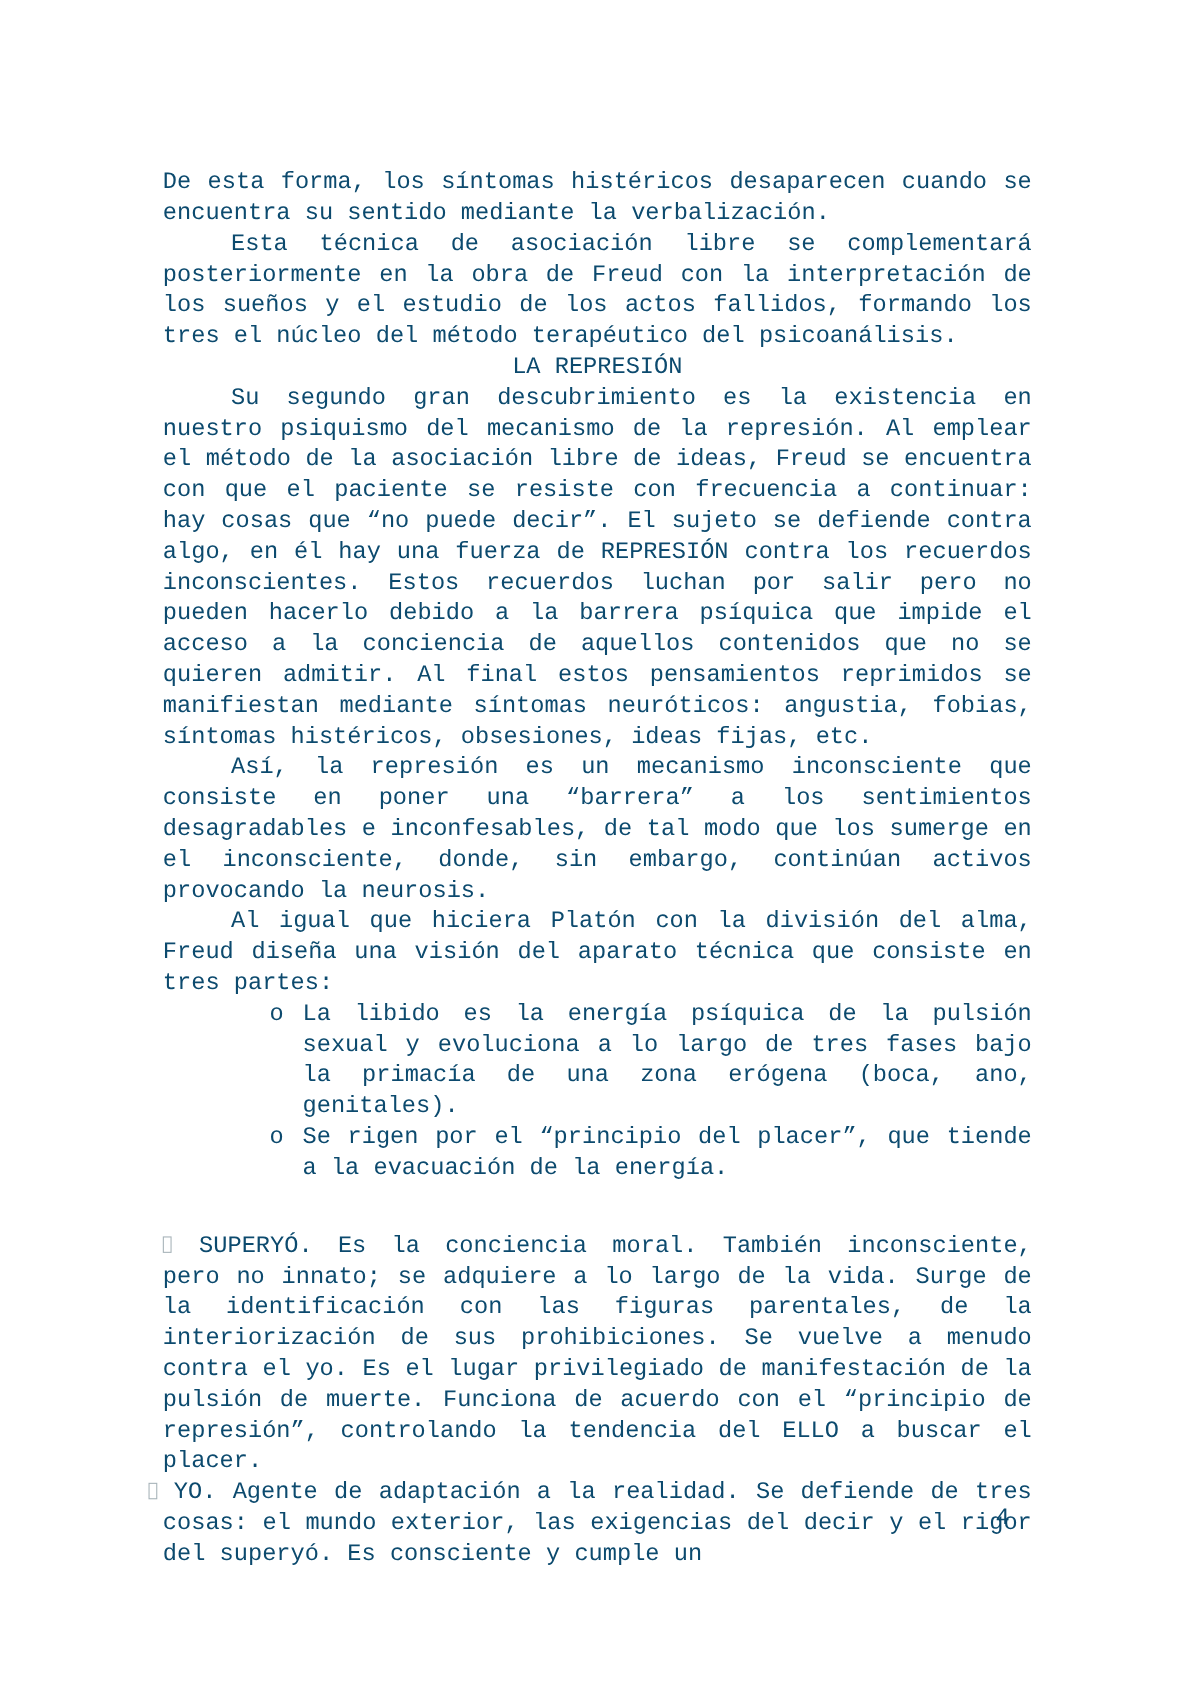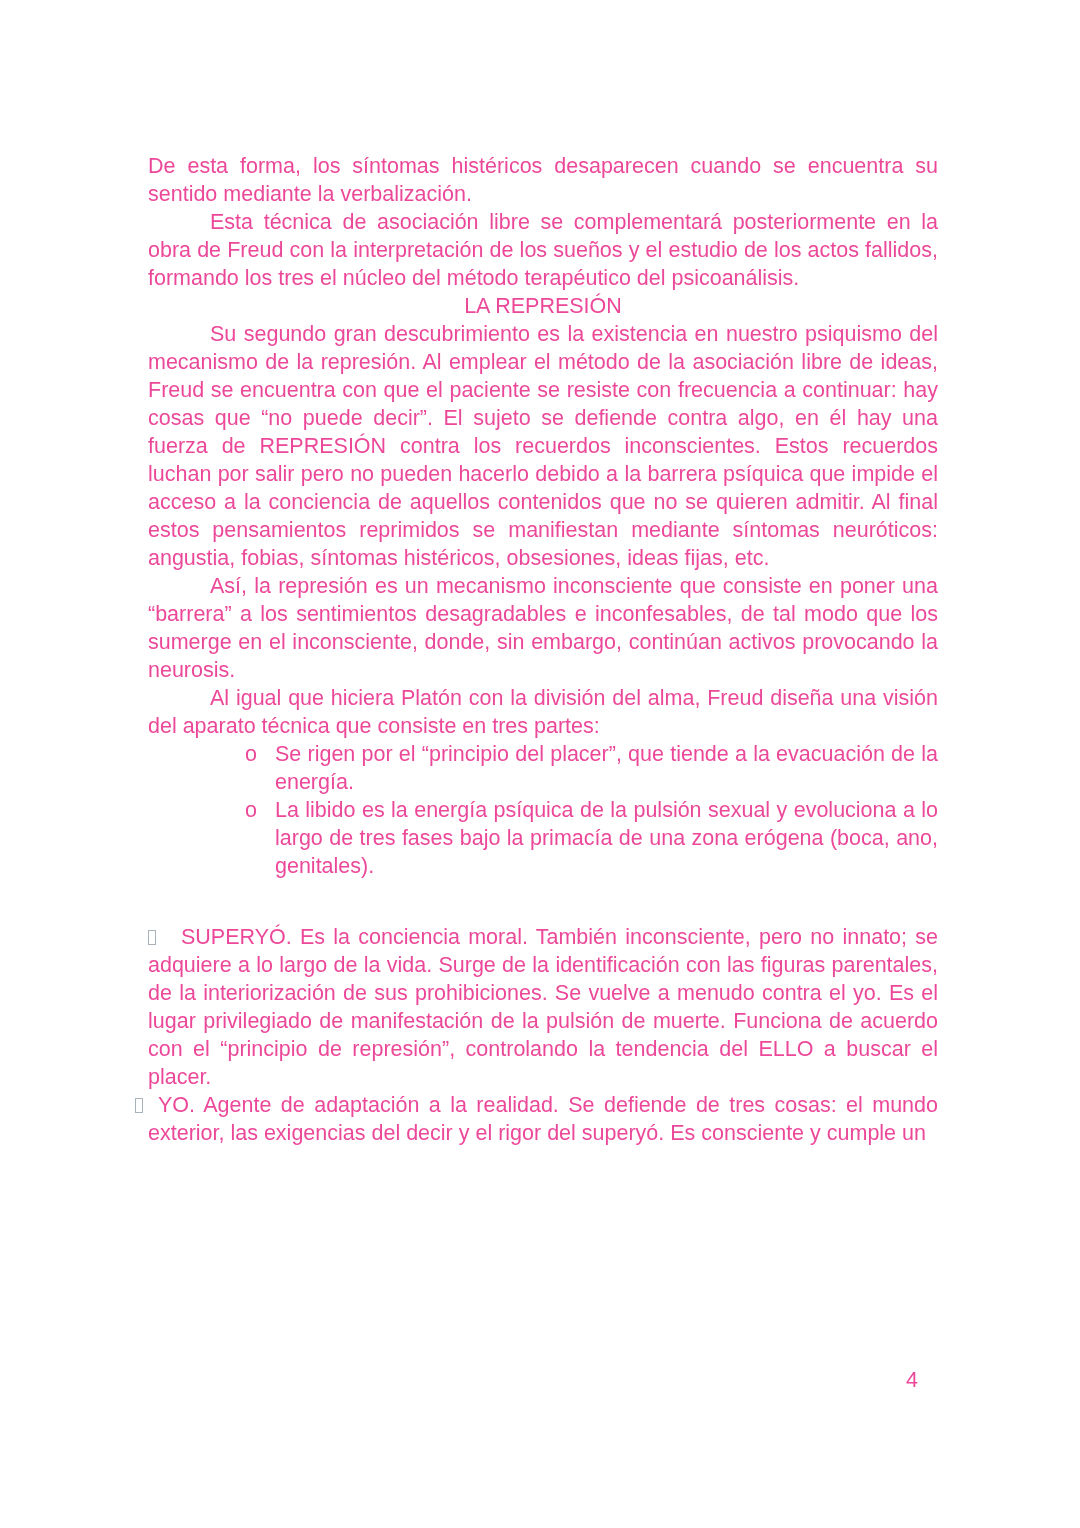--- a/index.html
+++ b/index.html
@@ -6,22 +6,22 @@
     margin: 0;
     padding: 0;
     background: #ffffff;
   }
   .page {
     position: relative;
     width: 1080px;
     height: 1528px;
     background: #ffffff;
     overflow: hidden;
-    font-family: Liberation Sans, sans-serif;
-    color: #ec4899;
+    font-family: Liberation Mono, monospace;
+    color: #0c4a6e;
   }
   .content {
     position: absolute;
     left: 148px;
     top: 152px;
     width: 790px;
     font-size: 21.5px;
     line-height: 28px;
     text-align: justify;
   }
@@ -80,22 +80,22 @@
     <p class="heading">LA REPRESIÓN</p>
 
     <p class="p3">Su segundo gran descubrimiento es la existencia en nuestro psiquismo del mecanismo de la represión. Al emplear el método de la asociación libre de ideas, Freud se encuentra con que el paciente se resiste con frecuencia a continuar: hay cosas que “no puede decir”. El sujeto se defiende contra algo, en él hay una fuerza de REPRESIÓN contra los recuerdos inconscientes. Estos recuerdos luchan por salir pero no pueden hacerlo debido a la barrera psíquica que impide el acceso a la conciencia de aquellos contenidos que no se quieren admitir. Al final estos pensamientos reprimidos se manifiestan mediante síntomas neuróticos: angustia, fobias, síntomas histéricos, obsesiones, ideas fijas, etc.</p>
 
     <p class="p4">Así, la represión es un mecanismo inconsciente que consiste en poner una “barrera” a los sentimientos desagradables e inconfesables, de tal modo que los sumerge en el inconsciente, donde, sin embargo, continúan activos provocando la neurosis.</p>
 
     <p class="p5">Al igual que hiciera Platón con la división del alma, Freud diseña una visión del aparato técnica que consiste en tres partes:</p>
 
 
     <div class="sublist">
+      <p class="subitem"><span class="sub-marker">o</span><span>La libido es la energía psíquica de la pulsión sexual y evoluciona a lo largo de tres fases bajo la primacía de una zona erógena (boca, ano, genitales).</span></p>
       <p class="subitem"><span class="sub-marker">o</span><span>Se rigen por el “principio del placer”, que tiende a la evacuación de la energía.</span></p>
-      <p class="subitem"><span class="sub-marker">o</span><span>La libido es la energía psíquica de la pulsión sexual y evoluciona a lo largo de tres fases bajo la primacía de una zona erógena (boca, ano, genitales).</span></p>
     </div>
 
     <p class="superyo"><span class="tofu gap-wide"></span><span>SUPERYÓ. Es la conciencia moral. También inconsciente, pero no innato; se adquiere a lo largo de la vida. Surge de la identificación con las figuras parentales, de la interiorización de sus prohibiciones. Se vuelve a menudo contra el yo. Es el lugar privilegiado de manifestación de la pulsión de muerte. Funciona de acuerdo con el “principio de represión”, controlando la tendencia del ELLO a buscar el placer.</span></p>
 
     <p class="yo"><span class="tofu gap-mid"></span><span>YO. Agente de adaptación a la realidad. Se defiende de tres cosas: el mundo exterior, las exigencias del decir y el rigor del superyó. Es consciente y cumple un</span></p>
 
   </div>
 
   <div class="page-number">4</div>
 </div>

